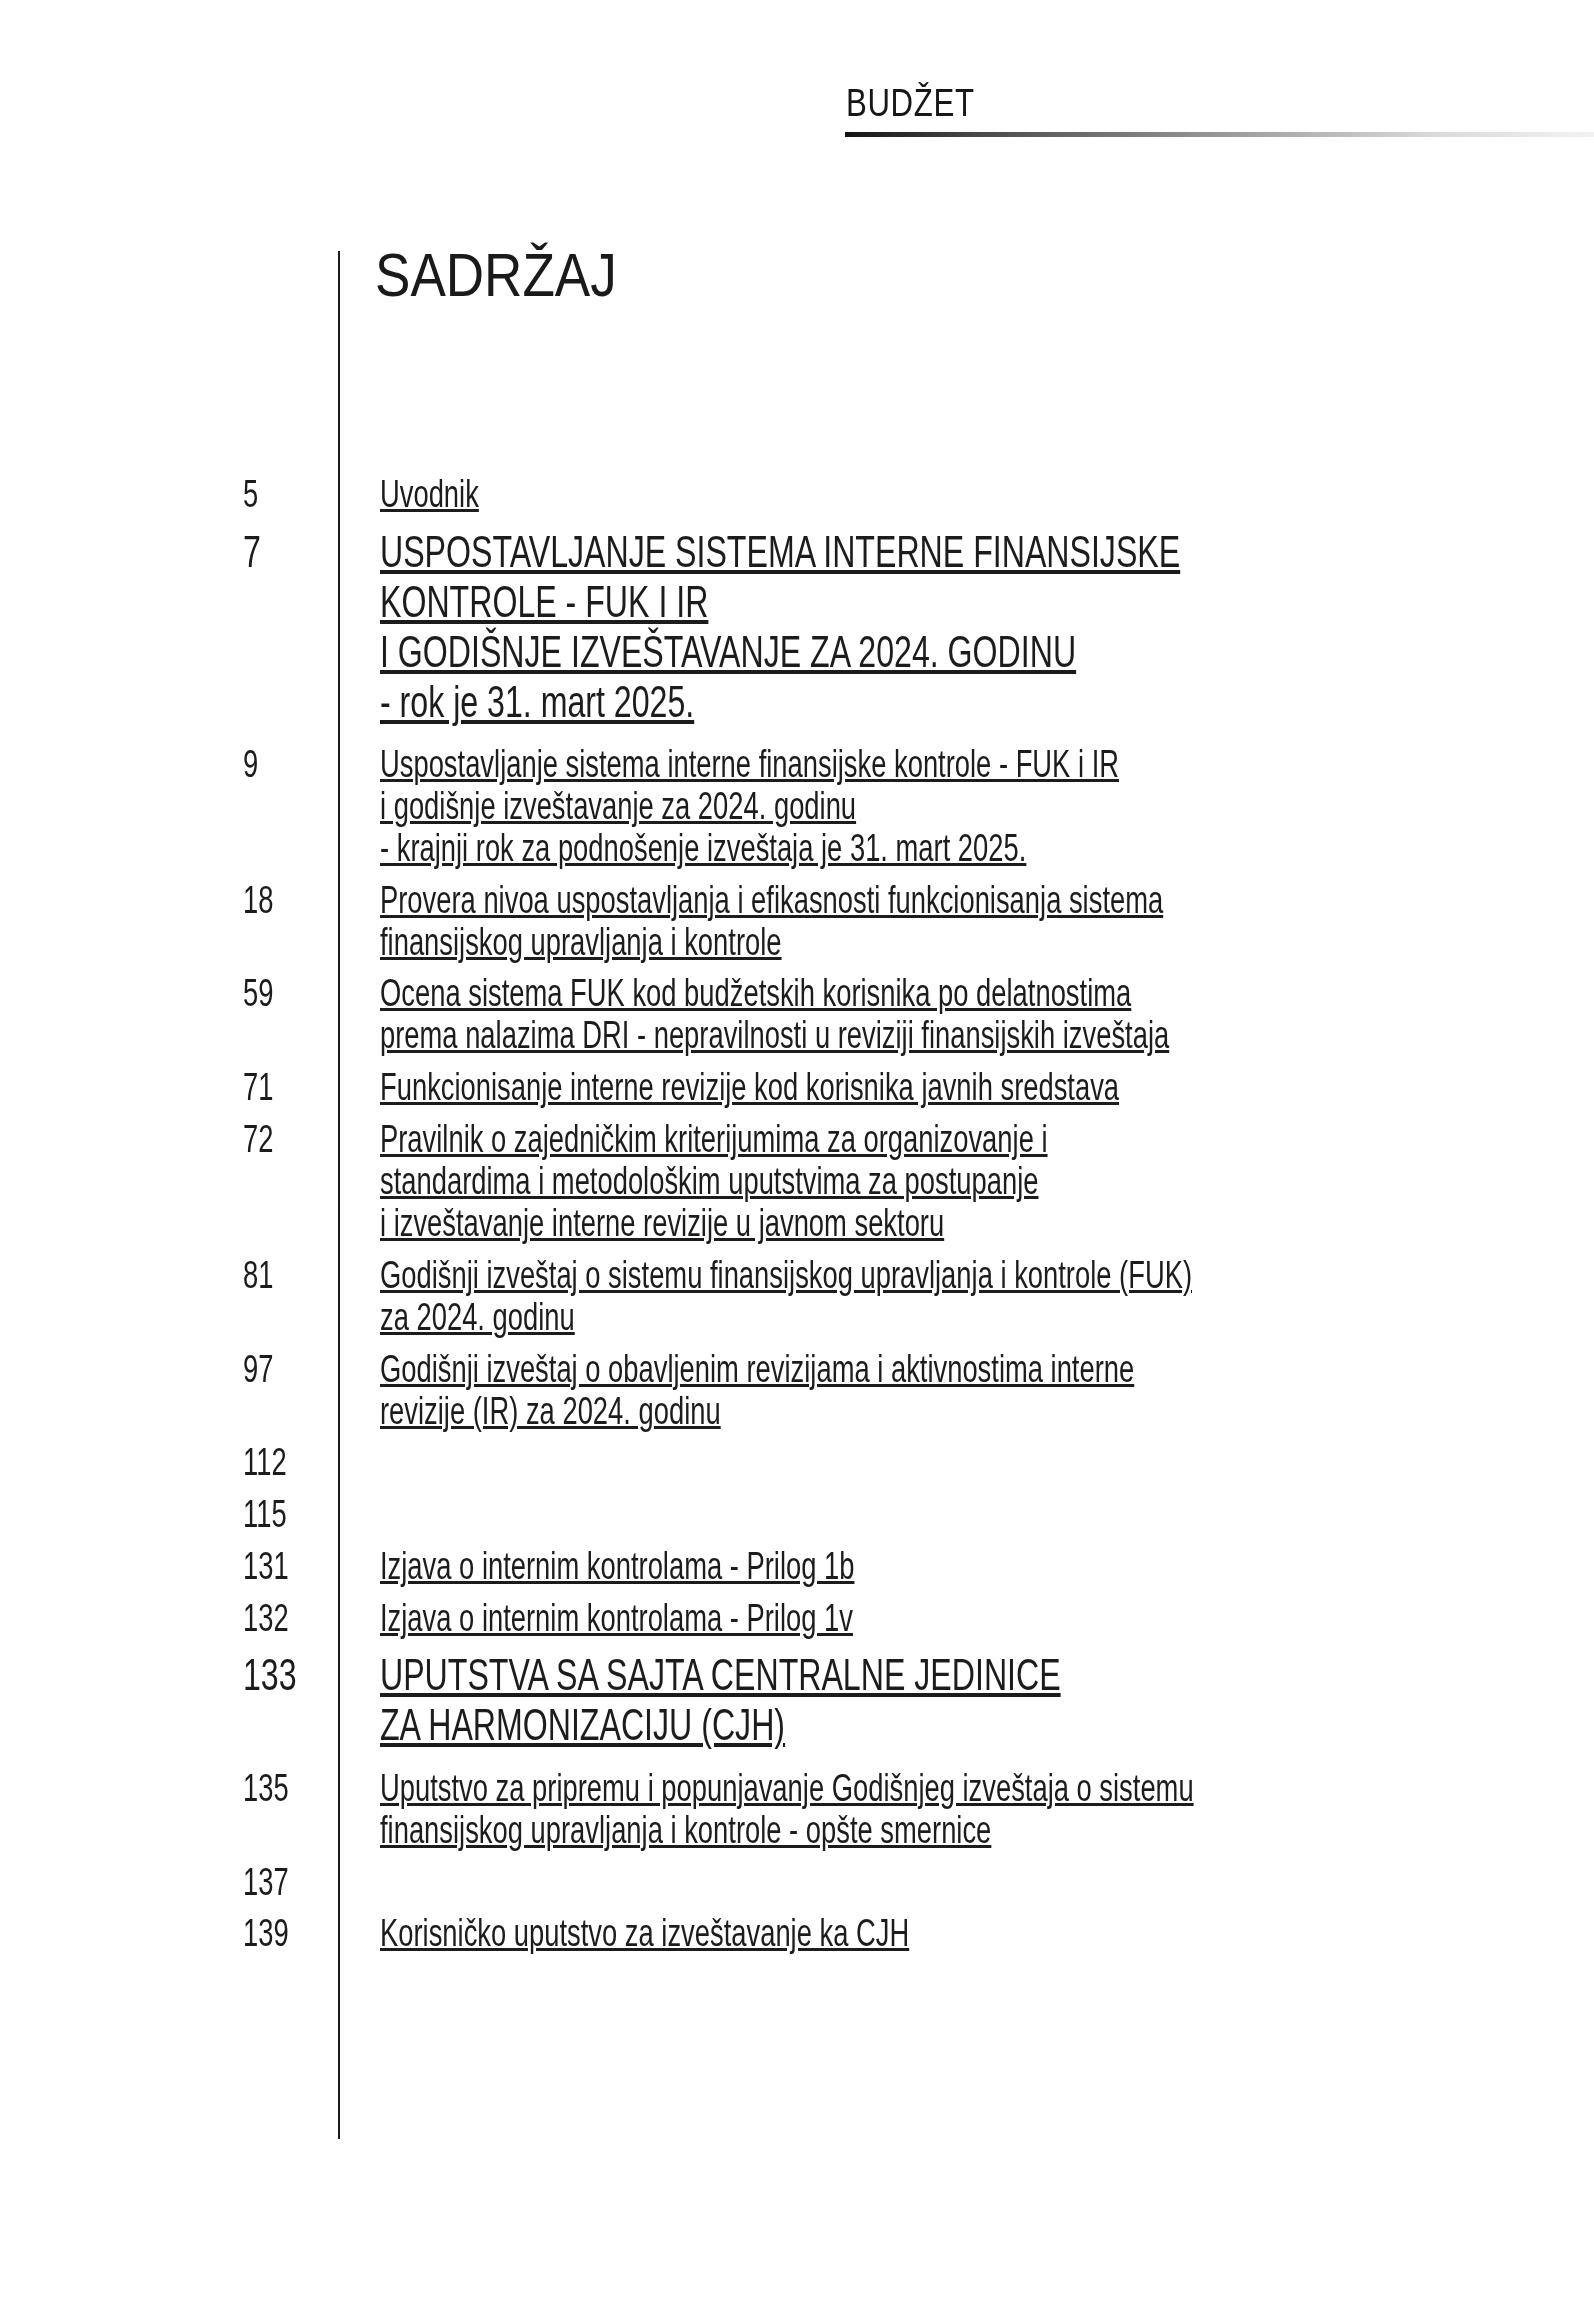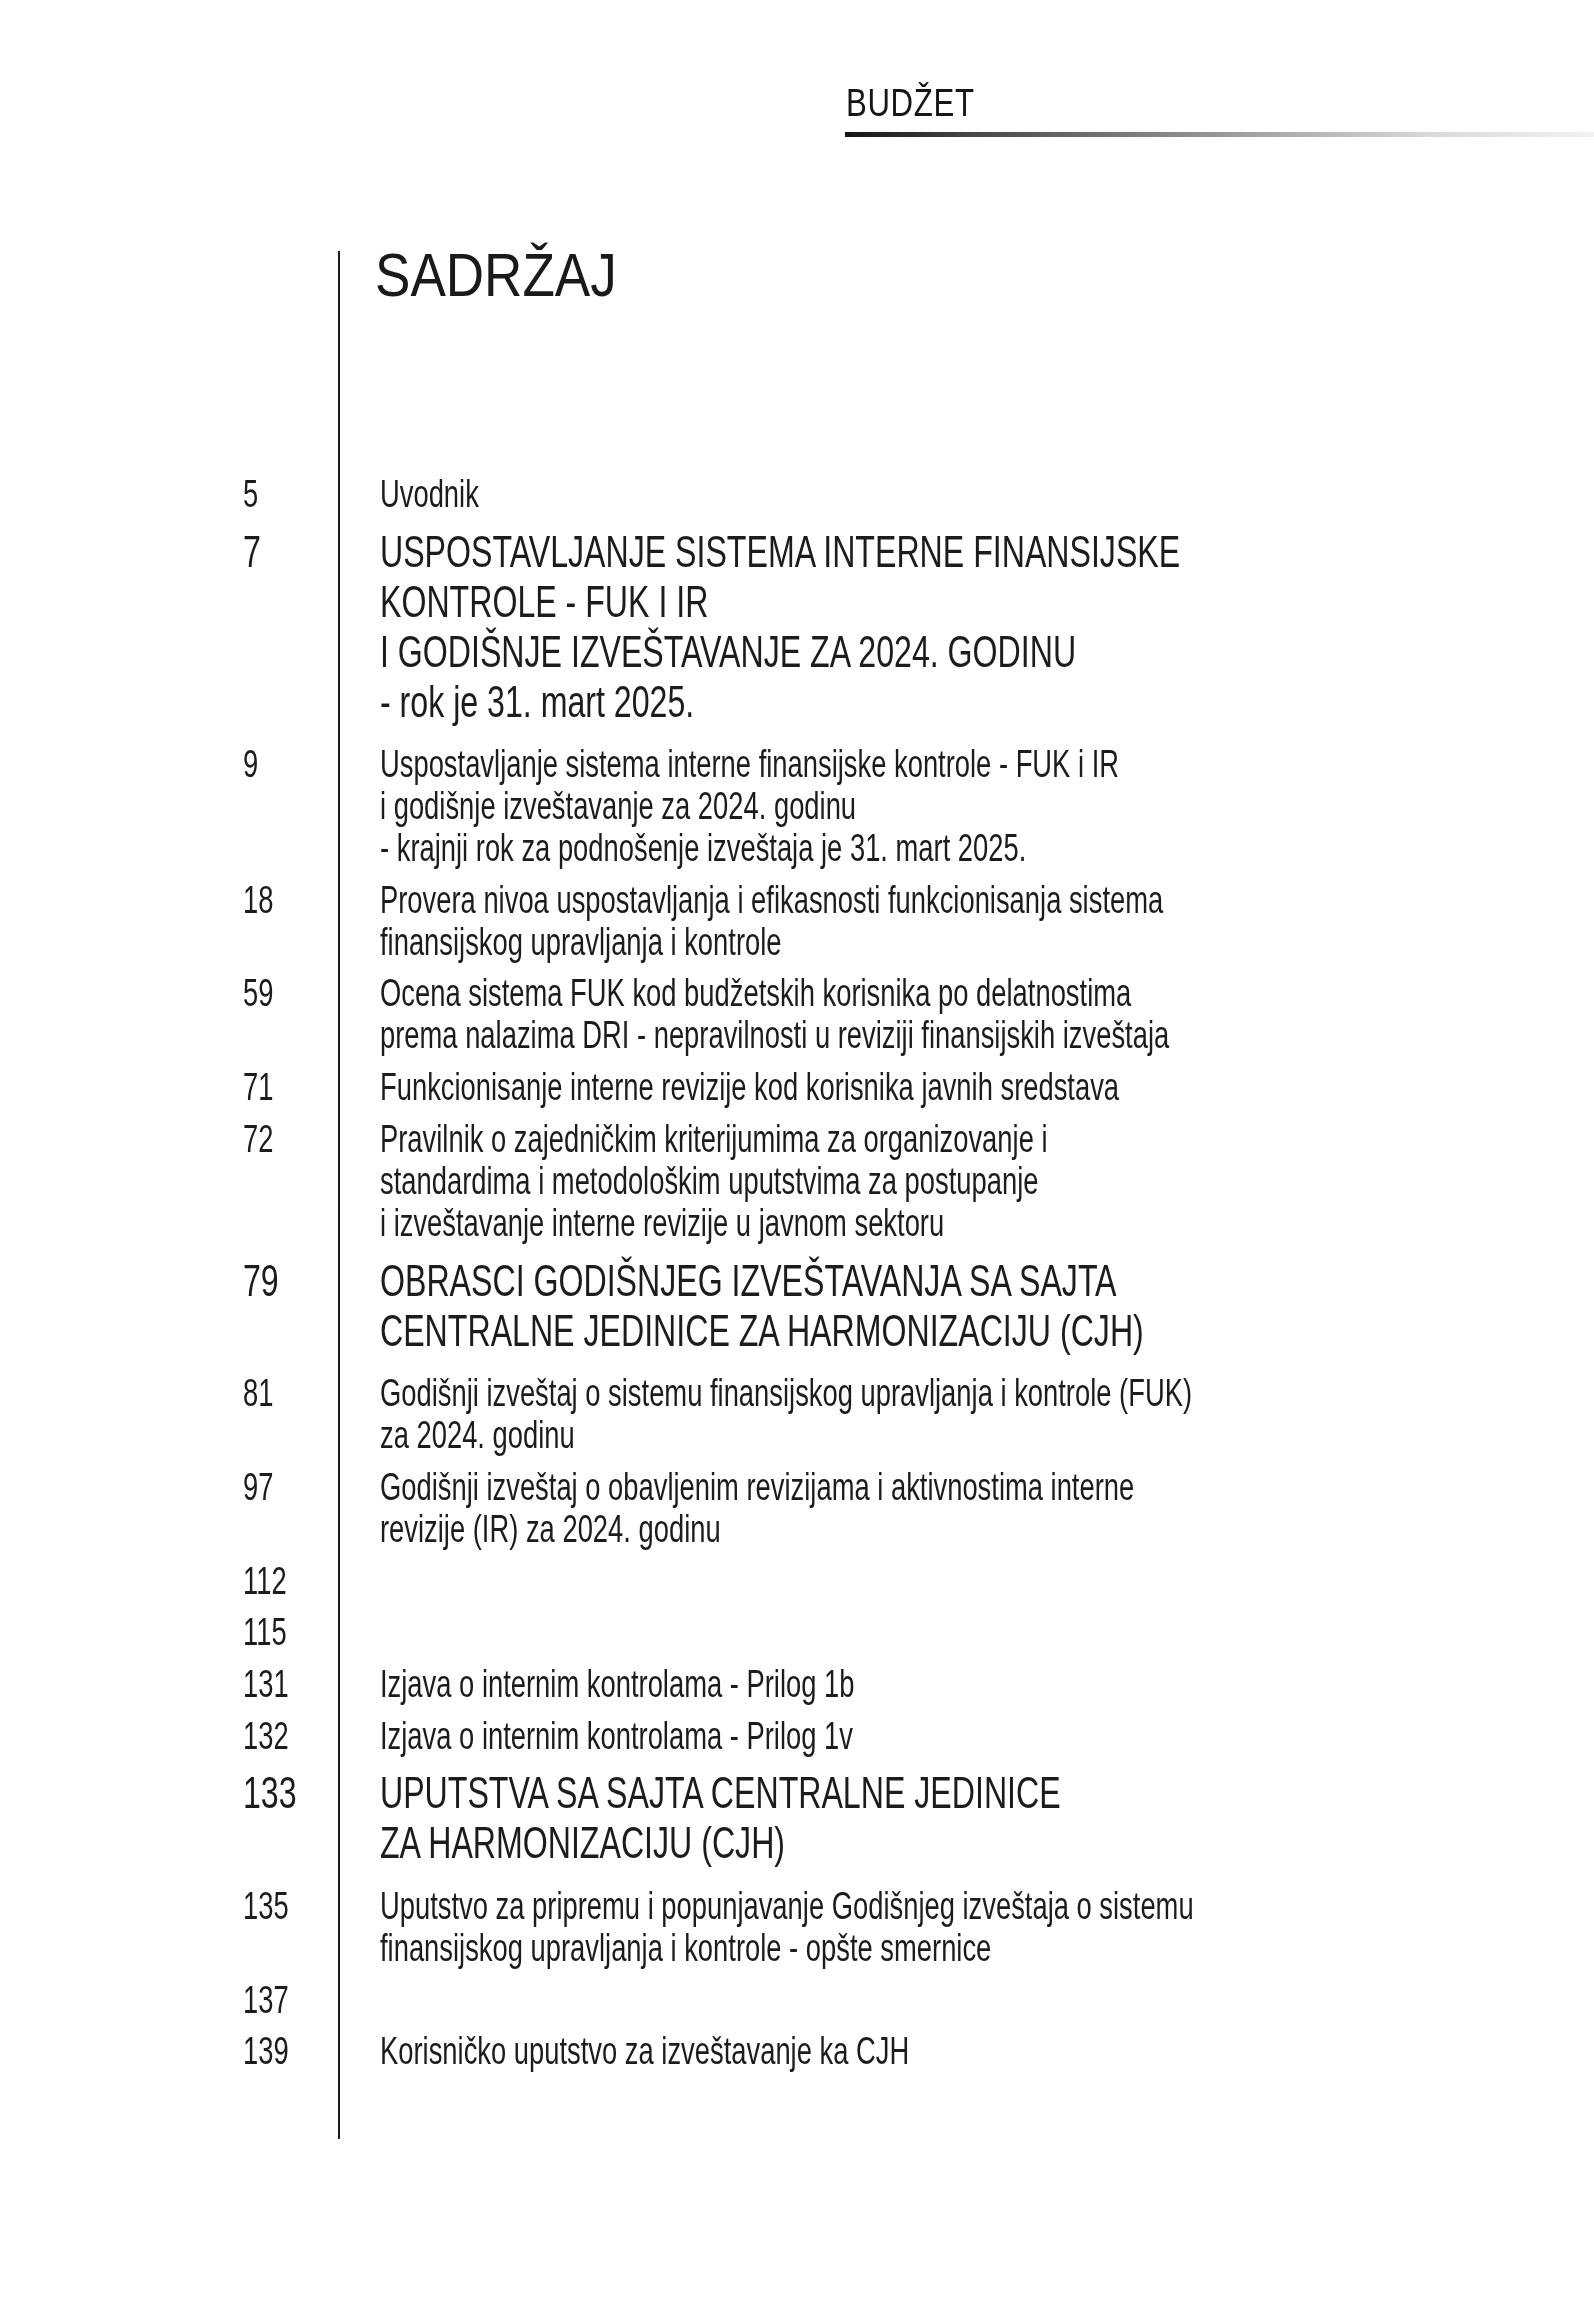--- a/index.html
+++ b/index.html
@@ -75,20 +75,21 @@
   .toc-row .num {
     flex: 0 0 137px;
     width: 137px;
     white-space: nowrap;
     transform: scaleX(0.72);
     transform-origin: left top;
   }
   .toc-row .txt {
     flex: 1 1 auto;
     min-width: 0;
+    text-decoration: underline;
   }
   .toc-row .line {
     white-space: nowrap;
     transform: scaleX(0.72);
     transform-origin: left top;
   }
 
   .toc-row.item {
     margin-bottom: 9.8px;
   }
@@ -165,27 +166,20 @@
       </div>
   </div>
     <div class="toc-row item">
     <div class="num">72</div>
     <div class="txt">
         <div class="line">Pravilnik o zajedničkim kriterijumima za organizovanje i</div>
         <div class="line">standardima i metodološkim uputstvima za postupanje</div>
         <div class="line">i izveštavanje interne revizije u javnom sektoru</div>
       </div>
   </div>
-    <div class="toc-row section">
-    <div class="num">79</div>
-    <div class="txt">
-        <div class="line">OBRASCI GODIŠNJEG IZVEŠTAVANJA SA SAJTA</div>
-        <div class="line">CENTRALNE JEDINICE ZA HARMONIZACIJU (CJH)</div>
-      </div>
-  </div>
     <div class="toc-row item">
     <div class="num">81</div>
     <div class="txt">
         <div class="line">Godišnji izveštaj o sistemu finansijskog upravljanja i kontrole (FUK)</div>
         <div class="line">za 2024. godinu</div>
       </div>
   </div>
     <div class="toc-row item">
     <div class="num">97</div>
     <div class="txt">

